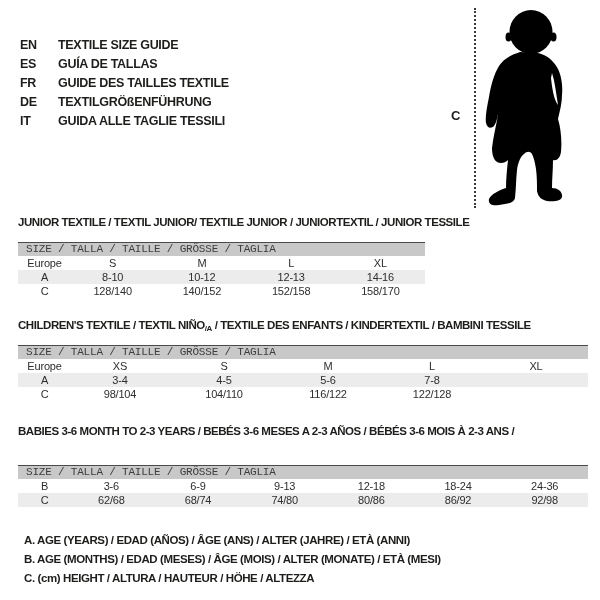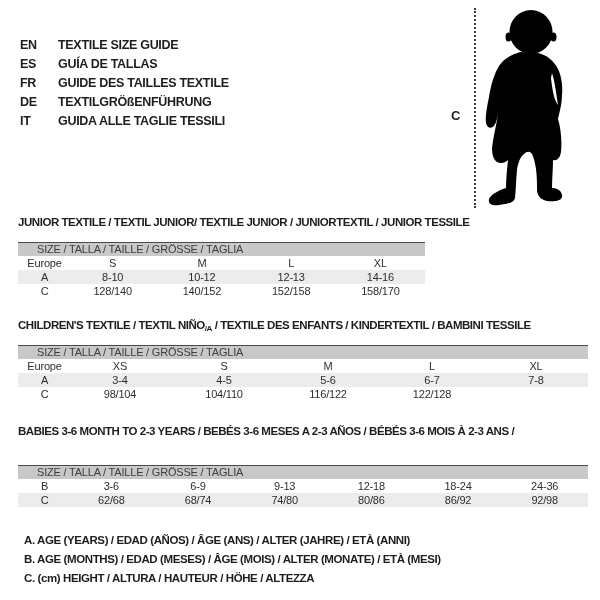--- a/index.html
+++ b/index.html
@@ -30,21 +30,21 @@
   .sub{font-size:8px;vertical-align:-2px;}
 
   
   .tbl{background:#ffffff;}
   .t1{left:18px;top:242px;width:407px;}
   .t2{left:18px;top:345px;width:570px;}
   .t3{left:18px;top:465px;width:570px;}
   .tbl-head{
     background:#c8c8c8;border-top:1px solid #4a4a4a;
     height:13px;line-height:13px;font-size:11px;color:#3d3d3d;
-    padding-left:19px;letter-spacing:-0.2px;white-space:nowrap;
+    padding-left:8px;letter-spacing:-0.2px;white-space:nowrap;font-family:Liberation Mono, monospace;
   }
   .row{display:grid;height:14px;line-height:14px;font-size:11px;color:#2e2e2e;letter-spacing:-0.2px;}
   .row.alt{background:#ececec;}
   .g4{grid-template-columns:50px repeat(4,1fr);}
   .g5{grid-template-columns:50px repeat(5,1fr);}
   .g6{grid-template-columns:50px repeat(6,1fr);}
   .lab{text-align:center;padding-left:3px;}
   .val{text-align:center;}
 
   
@@ -142,21 +142,20 @@
     <span class="val">S</span>
     <span class="val">M</span>
     <span class="val">L</span>
     <span class="val">XL</span>
   </div>
   <div class="row g5 alt">
     <span class="lab">A</span>
     <span class="val">3-4</span>
     <span class="val">4-5</span>
     <span class="val">5-6</span>
-    <span class="val">6-7</span>
     <span class="val">7-8</span>
   </div>
   <div class="row g5">
     <span class="lab">C</span>
     <span class="val">98/104</span>
     <span class="val">104/110</span>
     <span class="val">116/122</span>
     <span class="val">122/128</span>
   </div>
 </div>

